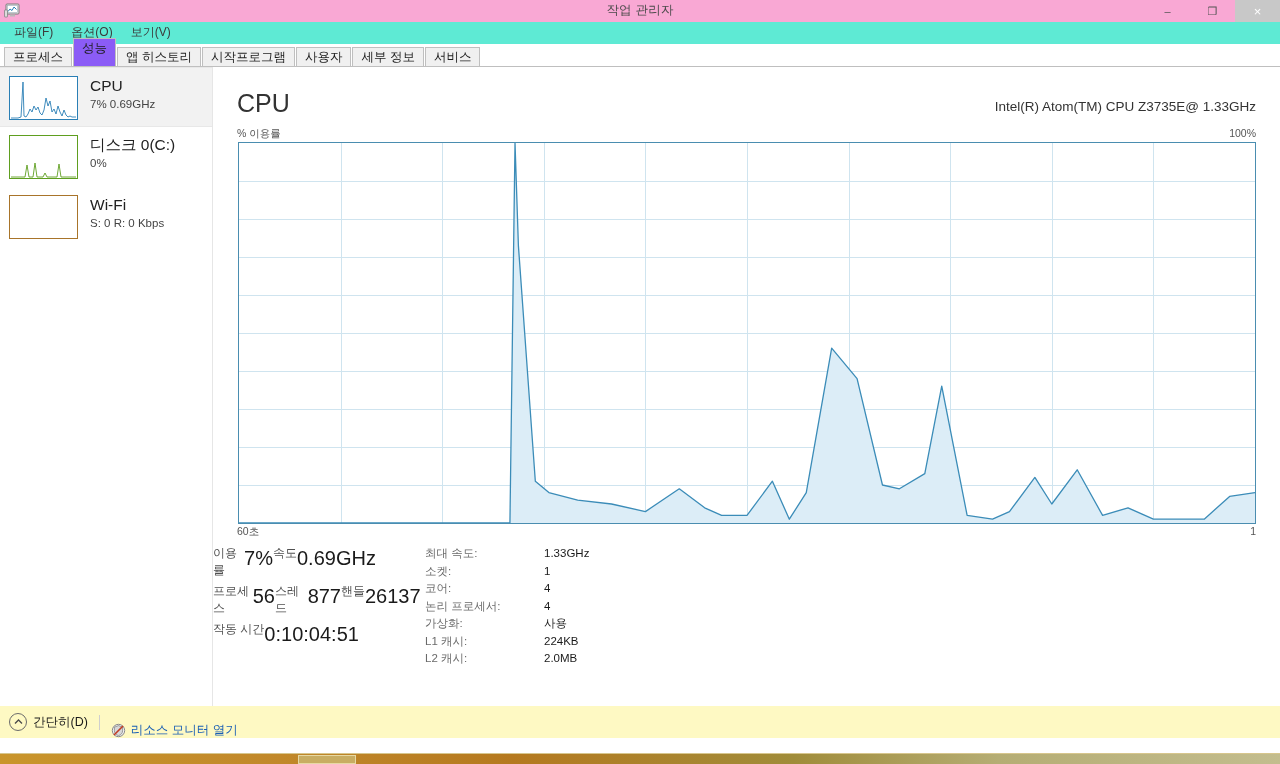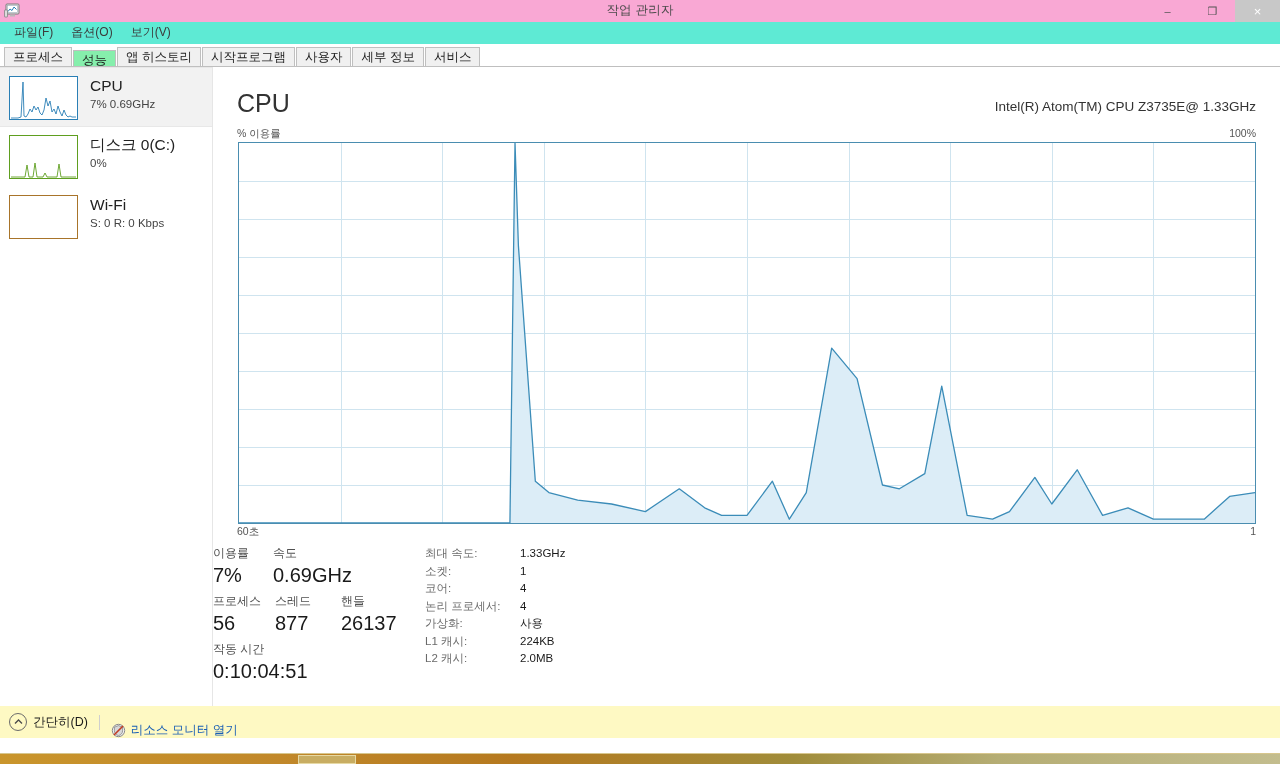--- a/index.html
+++ b/index.html
@@ -92,24 +92,24 @@
     padding: 2px 8px 3px 8px;
     height: 19px;
     box-sizing: border-box;
     background: #f0f0f0;
     border: 1px solid #bfbfbf;
     border-bottom: none;
     margin-right: 1px;
     line-height: 15px;
   }
   .tab.active {
-    background: #86efac;
+    background: #8b5cf6;
     position: relative;
     z-index: 2;
-    height: 16px;
+    height: 28px;
   }
 
   
   .sidebar {
     position: absolute;
     left: 0; top: 67px;
     width: 212px; height: 649px;
     background: #ffffff;
     border-right: 1px solid #e6e6e6;
   }
@@ -210,41 +210,42 @@
     position: absolute;
     left: 0px; top: 478px;
     width: 420px;
   }
   .stat-row {
     display: flex;
     margin-bottom: 4px;
   }
   .stat-col {
     display: flex;
-    flex-direction: column;
+    flex-direction: row;
   }
   .stat-lbl {
     font-size: 12px;
     color: #505050;
     line-height: 17px;
   }
   .stat-val {
     font-size: 20px;
     color: #1a1a1a;
     line-height: 27px;
   }
 
   .stats-right {
     position: absolute;
     left: 212px; top: 478px;
     width: 300px;
   }
   .spec-row {
     display: flex;
     line-height: 17.5px;
+    gap: 24px;
   }
   .spec-lbl {
     font-size: 11.5px;
     color: #6a6a6a;
     width: 95px;
     flex: 0 0 95px;
   }
   .spec-val {
     font-size: 11.5px;
     color: #1a1a1a;

